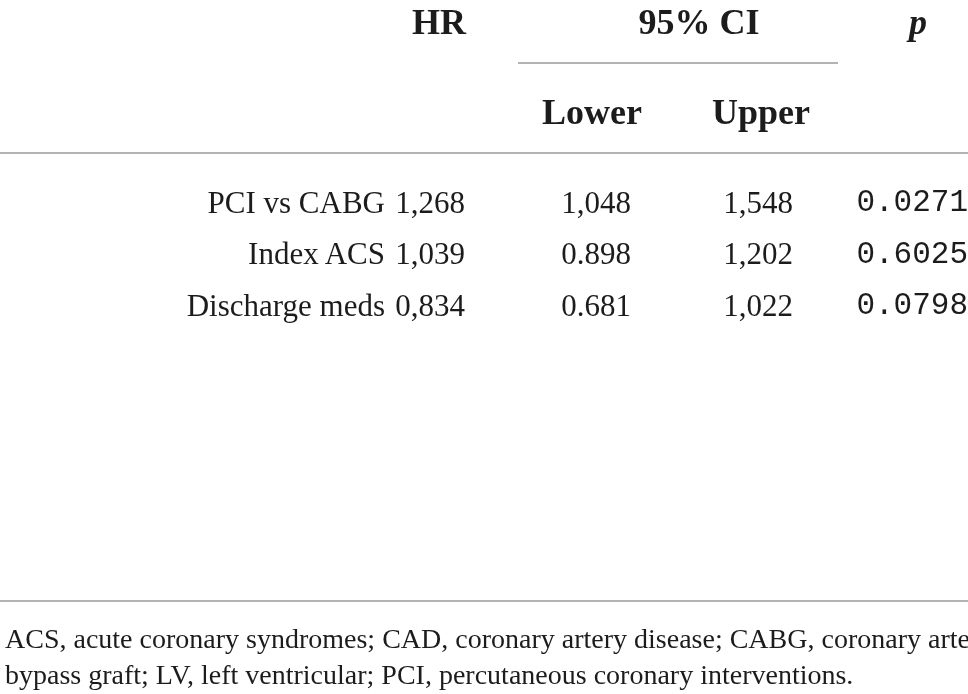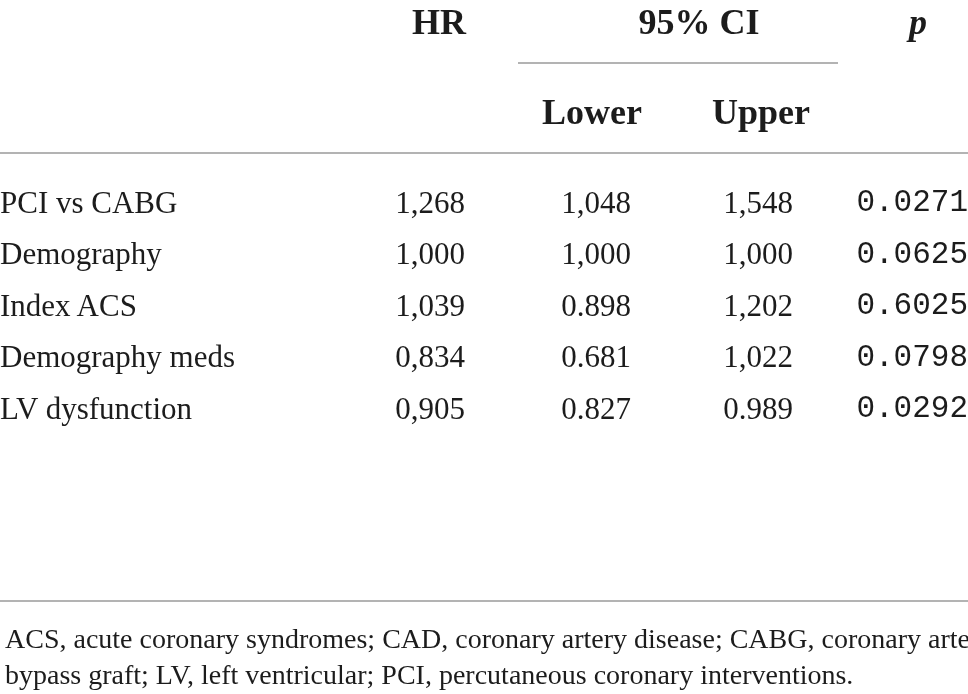--- a/index.html
+++ b/index.html
@@ -52,20 +52,21 @@
     table-layout: fixed;
     font-size: 31px;
     color: var(--text);
   }
   table.data tr { height: 51.5px; }
   table.data td {
     padding: 0;
     vertical-align: middle;
     white-space: nowrap;
     overflow: visible;
+    text-align: right;
   }
   td.lbl { text-align: left; padding-left: 5px; }
   td.num { text-align: right; }
   td.pcol { padding-right: 6px; font-family: Liberation Mono, monospace; }
   .footnote {
     position: absolute;
     left: 5px; top: 621px;
     font-size: 28px;
     line-height: 36px;
     white-space: nowrap;
@@ -98,46 +99,32 @@
     </colgroup>
     <tbody>
       <tr>
         <td class="lbl">PCI vs CABG</td>
         <td class="num">1,268</td>
         <td class="num">1,048</td>
         <td class="num">1,548</td>
         <td class="num pcol">0.0271</td>
       </tr>
       <tr>
-        <td class="lbl">Demography</td>
-        <td class="num">1,000</td>
-        <td class="num">1,000</td>
-        <td class="num">1,000</td>
-        <td class="num pcol">0.0625</td>
-      </tr>
-      <tr>
         <td class="lbl">Index ACS</td>
         <td class="num">1,039</td>
         <td class="num">0.898</td>
         <td class="num">1,202</td>
         <td class="num pcol">0.6025</td>
       </tr>
       <tr>
-        <td class="lbl">Demography meds</td>
+        <td class="lbl">Discharge meds</td>
         <td class="num">0,834</td>
         <td class="num">0.681</td>
         <td class="num">1,022</td>
         <td class="num pcol">0.0798</td>
-      </tr>
-      <tr>
-        <td class="lbl">LV dysfunction</td>
-        <td class="num">0,905</td>
-        <td class="num">0.827</td>
-        <td class="num">0.989</td>
-        <td class="num pcol">0.0292</td>
       </tr>
     </tbody>
   </table>
 
   <div class="rule bottom-rule"></div>
 
   <div class="footnote">
     <div>ACS, acute coronary syndromes; CAD, coronary artery disease; CABG, coronary artery</div>
     <div>bypass graft; LV, left ventricular; PCI, percutaneous coronary interventions.</div>
   </div>

